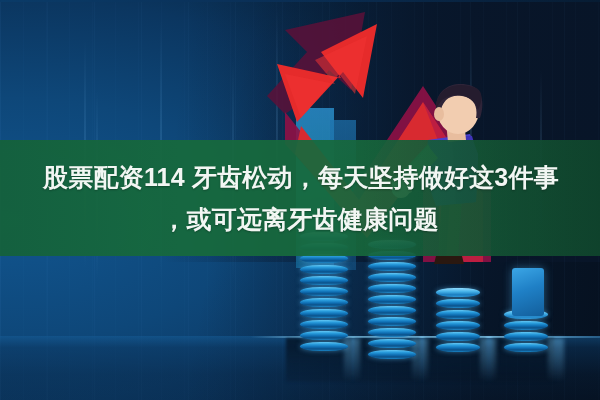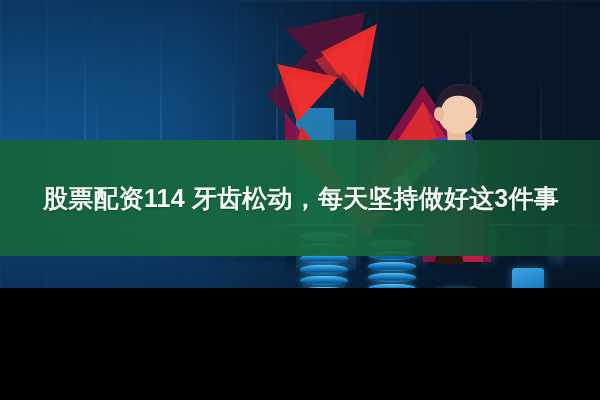--- a/index.html
+++ b/index.html
@@ -3,21 +3,21 @@
 <meta charset="utf-8">
 <style>
   html, body {
     margin: 0;
     padding: 0;
     background: #000;
   }
   #stage {
     position: relative;
     width: 600px;
-    height: 288px;
+    height: 400px;
     overflow: hidden;
     font-family: "Liberation Sans", "DejaVu Sans", sans-serif;
     background: #701a75;
     text-decoration: underline;
   }
 
   
   .bg-base {
     position: absolute;
     inset: 0;
@@ -277,15 +277,16 @@
     <div class="coin" style="top:11px;"></div>
     <div class="coin" style="top:22px;"></div>
     <div class="coin" style="top:33px;"></div>
   </div>
 
   <div class="note" style="left:512px; top:268px; width:32px; height:48px;"></div>
 
   <div class="green-band"></div>
   <div class="caption">
     <div class="cap-line l1">股票配资114 牙齿松动，每天坚持做好这3件事</div>
+    <div class="cap-line l2">，或可远离牙齿健康问题</div>
   </div>
 
 </div>
 
 </body></html>

